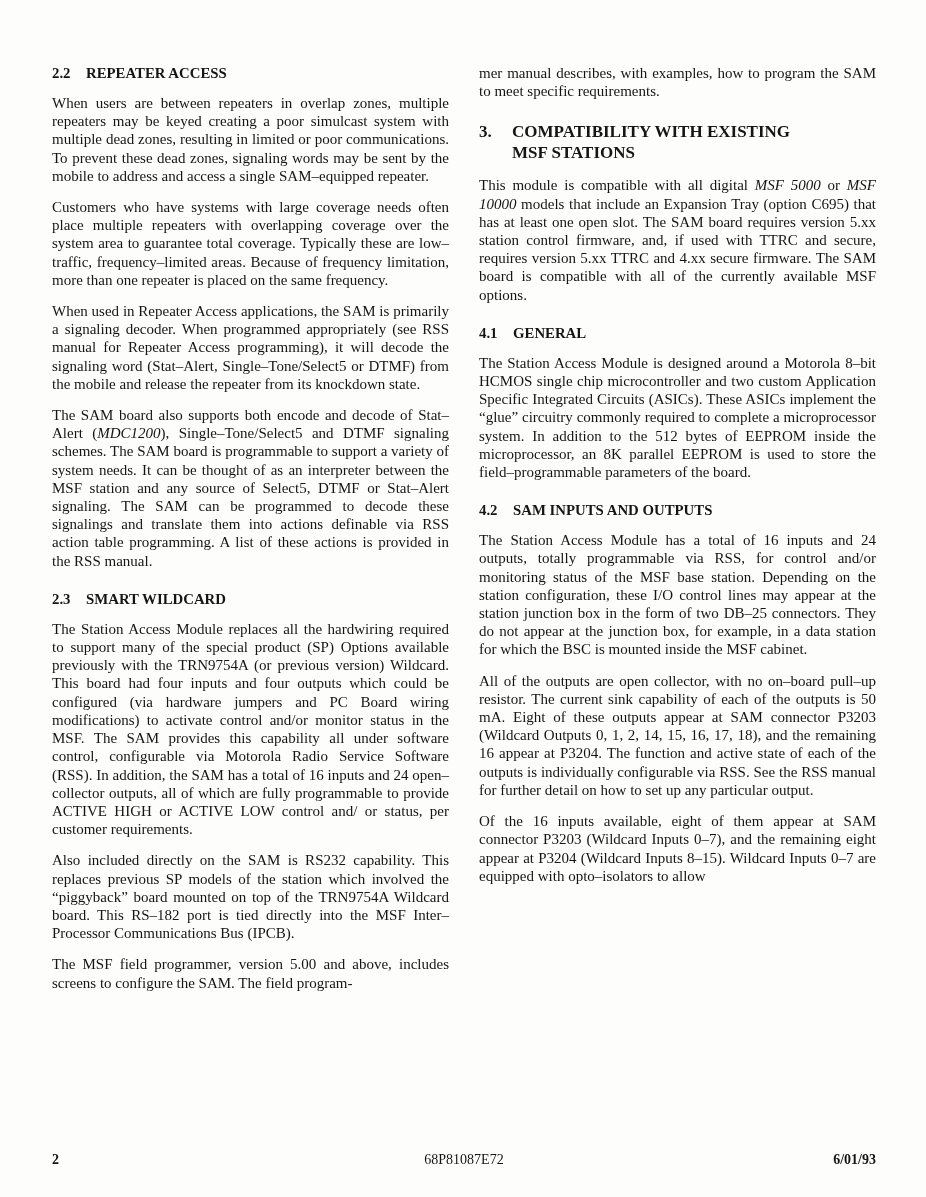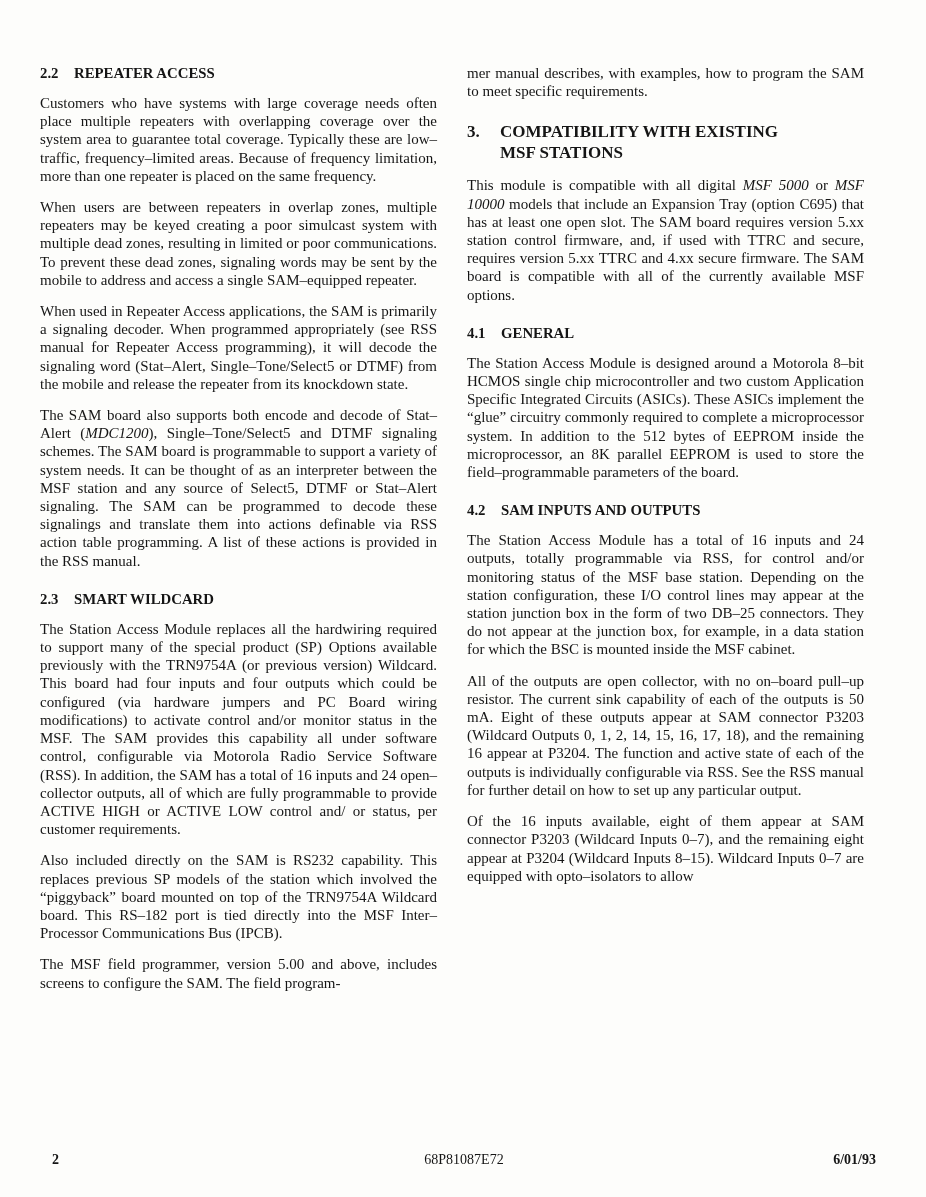--- a/index.html
+++ b/index.html
@@ -12,21 +12,21 @@
     height: 1197px;
     background: #fdfdfb;
     overflow: hidden;
     font-family: "Liberation Serif", "DejaVu Serif", serif;
     color: #151515;
   }
 
   .content {
     position: absolute;
     top: 64px;
-    left: 40px;
+    left: 52px;
     display: flex;
     gap: 30px;
   }
 
   .col {
     width: 397px;
     display: flex;
     flex-direction: column;
   }
 
@@ -75,22 +75,22 @@
   .footer .right { text-align: right; }
 </style>
 </head>
 <body>
 
 <div class="page">
 
   <div class="content">
     <div class="col">
         <div class="h2"><span class="hnum">2.2</span><span class="htitle">REPEATER ACCESS</span></div>
+        <p class="p">When users are between repeaters in overlap zones, multiple repeaters may be keyed creating a poor simulcast system with multiple dead zones, resulting in limited or poor communications. To prevent these dead zones, signaling words may be sent by the mobile to address and access a single SAM–equipped repeater.</p>
         <p class="p">Customers who have systems with large coverage needs often place multiple repeaters with overlapping coverage over the system area to guarantee total coverage. Typically these are low–traffic, frequency–limited areas. Because of frequency limitation, more than one repeater is placed on the same frequency.</p>
-        <p class="p">When users are between repeaters in overlap zones, multiple repeaters may be keyed creating a poor simulcast system with multiple dead zones, resulting in limited or poor communications. To prevent these dead zones, signaling words may be sent by the mobile to address and access a single SAM–equipped repeater.</p>
         <p class="p">When used in Repeater Access applications, the SAM is primarily a signaling decoder. When programmed appropriately (see RSS manual for Repeater Access programming), it will decode the signaling word (Stat–Alert, Single–Tone/Select5 or DTMF) from the mobile and release the repeater from its knockdown state.</p>
         <p class="p">The SAM board also supports both encode and decode of Stat–Alert (<i>MDC1200</i>), Single–Tone/Select5 and DTMF signaling schemes. The SAM board is programmable to support a variety of system needs. It can be thought of as an interpreter between the MSF station and any source of Select5, DTMF or Stat–Alert signaling. The SAM can be programmed to decode these signalings and translate them into actions definable via RSS action table programming. A list of these actions is provided in the RSS manual.</p>
         <div class="h2"><span class="hnum">2.3</span><span class="htitle">SMART WILDCARD</span></div>
         <p class="p">The Station Access Module replaces all the hardwiring required to support many of the special product (SP) Options available previously with the TRN9754A (or previous version) Wildcard. This board had four inputs and four outputs which could be configured (via hardware jumpers and PC Board wiring modifications) to activate control and/or monitor status in the MSF. The SAM provides this capability all under software control, configurable via Motorola Radio Service Software (RSS). In addition, the SAM has a total of 16 inputs and 24 open–collector outputs, all of which are fully programmable to provide ACTIVE HIGH or ACTIVE LOW control and/ or status, per customer requirements.</p>
         <p class="p">Also included directly on the SAM is RS232 capability. This replaces previous SP models of the station which involved the “piggyback” board mounted on top of the TRN9754A Wildcard board. This RS–182 port is tied directly into the MSF Inter–Processor Communications Bus (IPCB).</p>
         <p class="p">The MSF field programmer, version 5.00 and above, includes screens to configure the SAM. The field program-</p>
       </div>
     <div class="col">
         <p class="p">mer manual describes, with examples, how to program the SAM to meet specific requirements.</p>
         <div class="h1"><span class="hnum">3.</span><span class="htitle">COMPATIBILITY WITH EXISTING

